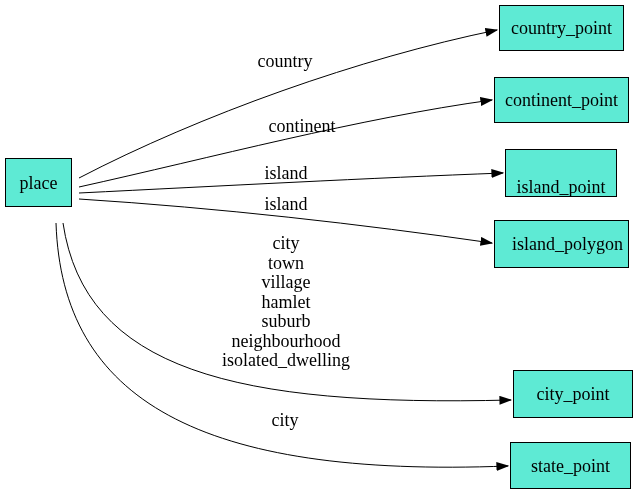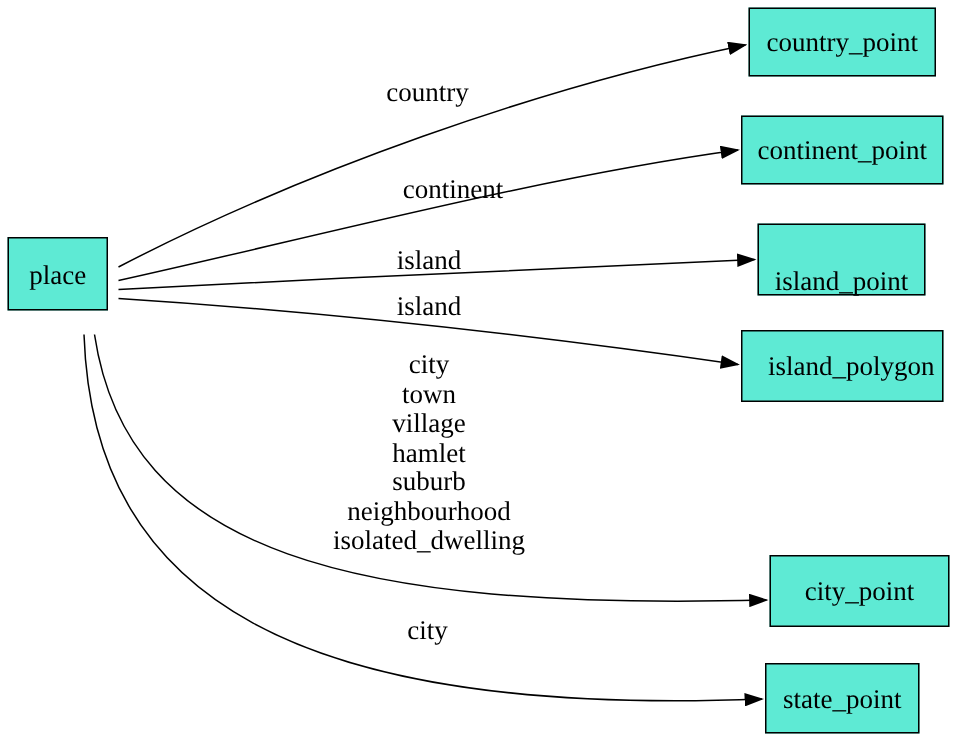--- a/index.html
+++ b/index.html
@@ -85,21 +85,21 @@
   </div>
 
   <div class="node" style="left:494px; top:220px; width:135px; height:48px;padding-left:12px;">
     <span>island_polygon</span>
   </div>
 
   <div class="node" style="left:513px; top:370px; width:120px; height:48px;">
     <span>city_point</span>
   </div>
 
-  <div class="node" style="left:510px; top:442px; width:103px; height:47px;">
+  <div class="node" style="left:510px; top:442px; width:121px; height:47px;">
     <span>state_point</span>
   </div>
 
   <div class="edge-label" style="left:285px; top:62px;">country</div>
 
   <div class="edge-label" style="left:302px; top:127px;">continent</div>
 
   <div class="edge-label" style="left:286px; top:174px;">island</div>
 
   <div class="edge-label" style="left:286px; top:205px;">island</div>

